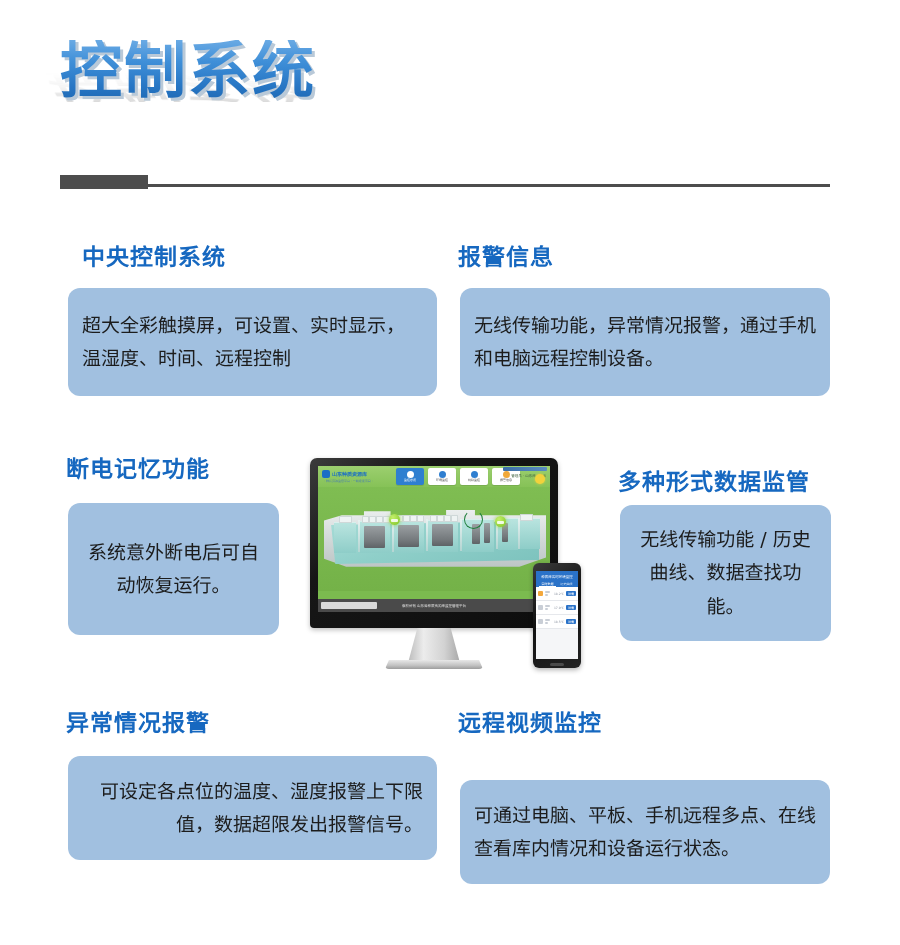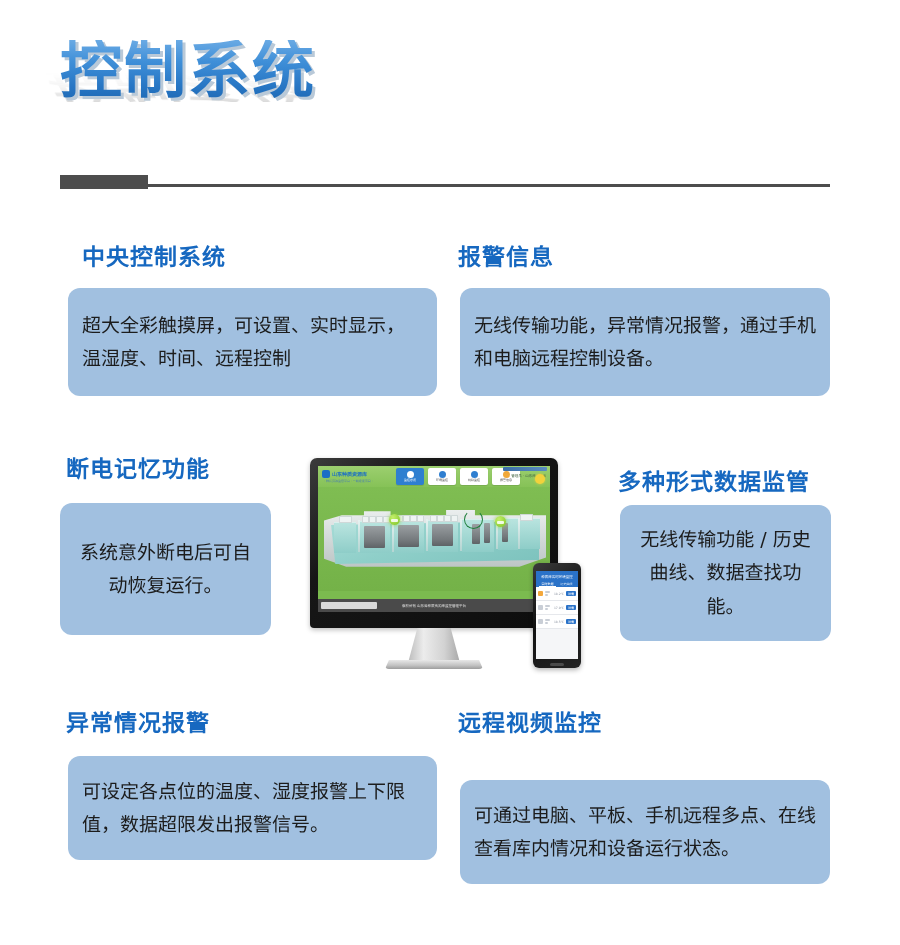--- a/index.html
+++ b/index.html
@@ -122,27 +122,27 @@
   .box-center   { text-align: center; justify-content: center; }
 
   
   #head-central { left: 66px;  top: 238px; margin-left: 16px; }
   #box-central  { left: 68px;  top: 288px; width: 369px; height: 108px; }
   #head-remote  { left: 458px; top: 238px; }
   #box-remote   { left: 460px; top: 288px; width: 370px; height: 108px; }
 
   
   #head-poweroff { left: 66px;  top: 450px; }
-  #box-poweroff  { left: 60px;  top: 503px; width: 211px; height: 132px; }
+  #box-poweroff  { left: 68px;  top: 503px; width: 211px; height: 132px; }
   #head-datamon  { left: 618px; top: 463px; }
   #box-datamon   { left: 620px; top: 505px; width: 211px; height: 136px; }
 
   
   #head-alarm  { left: 66px;  top: 704px; }
-  #box-alarm   { left: 68px;  top: 756px; width: 369px; height: 104px; }
+  #box-alarm   { left: 68px;  top: 756px; width: 369px; height: 104px; text-align: right; }
   #head-video  { left: 458px; top: 704px; }
   #box-video   { left: 460px; top: 756px; width: 370px; height: 104px; margin-top: 24px; }
 
   
   #device-art {
     position: absolute;
     left: 305px;
     top: 450px;
     width: 290px;
     height: 230px;

